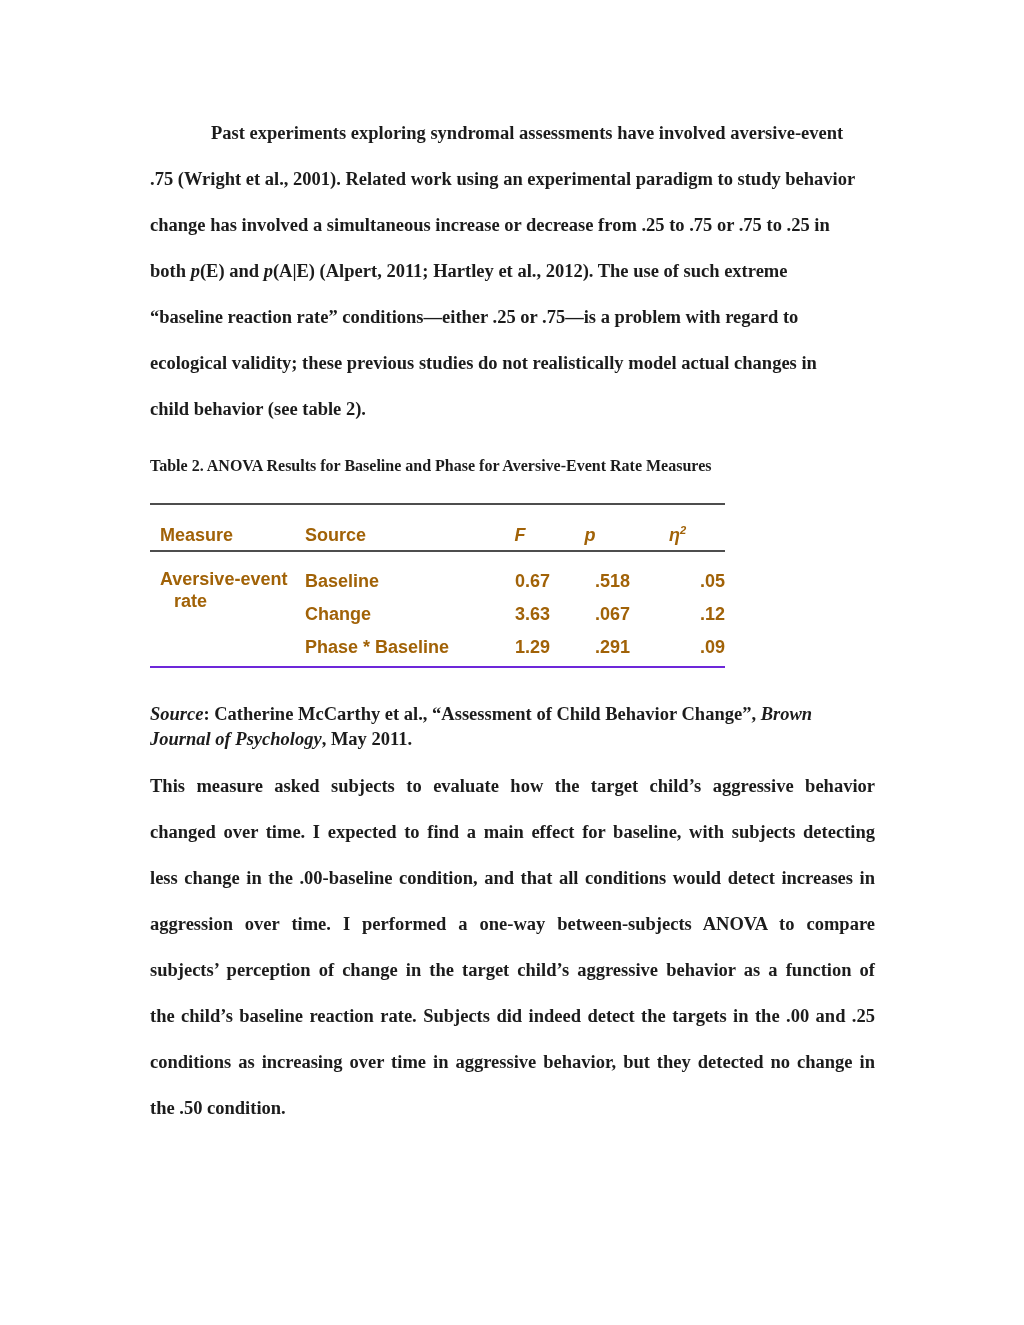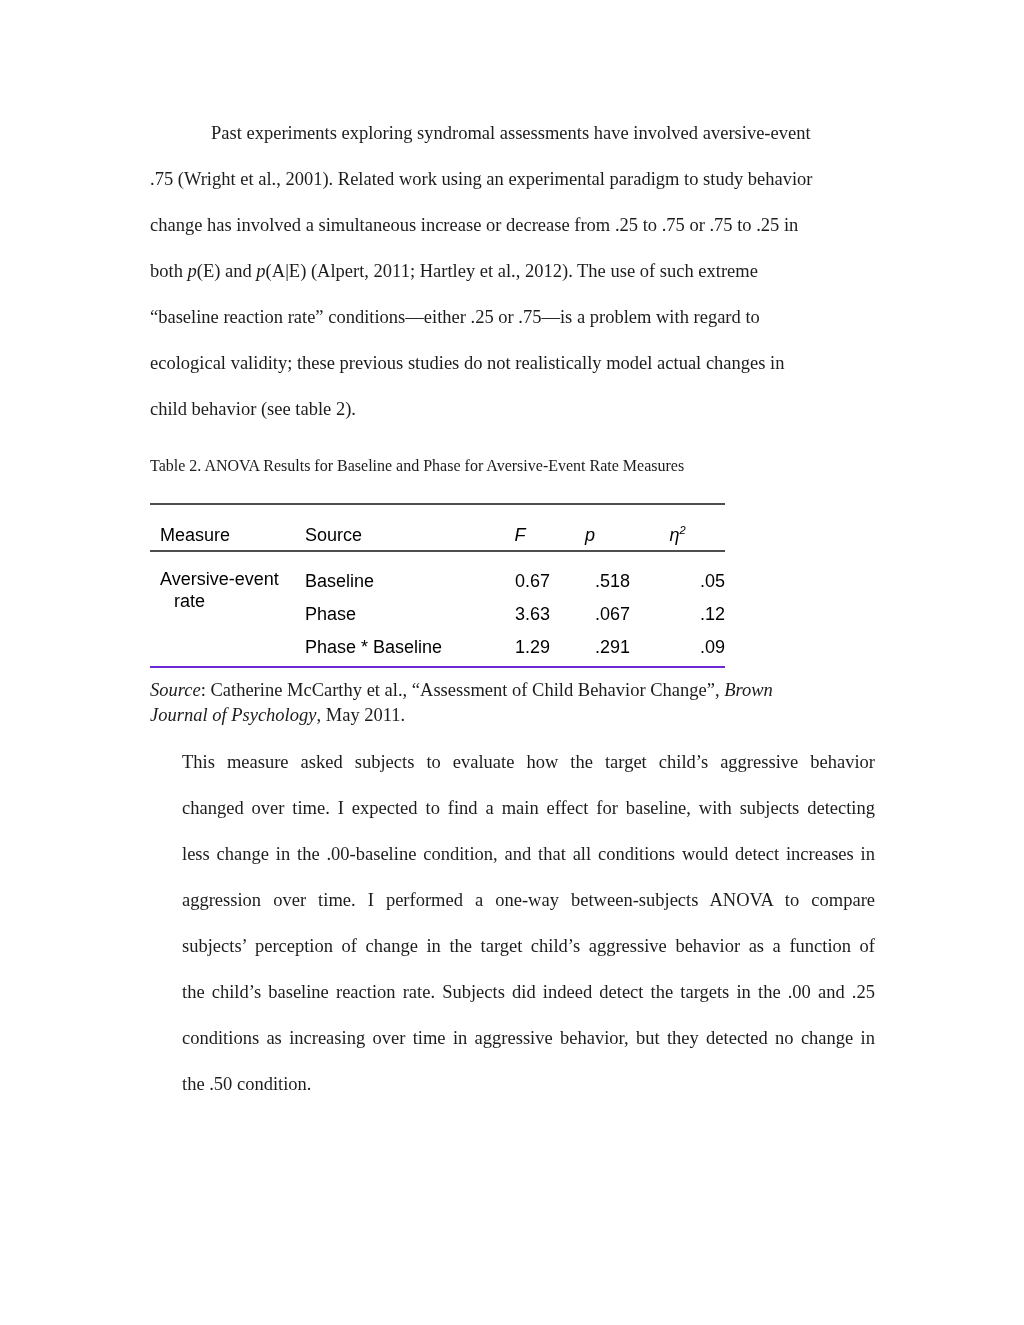--- a/index.html
+++ b/index.html
@@ -4,40 +4,41 @@
 <style>
   html,body{margin:0;padding:0;background:#ffffff;}
   .page{
     position:relative;
     width:1024px;height:1325px;
     box-sizing:border-box;
     padding:110px 149px 16px 150px;
     background:#ffffff;
     color:#1c1c1c;
     overflow:hidden;
+    font-weight:bold;
   }
   .i{font-style:italic;}
   sup{font-size:0.62em;line-height:0;}
   .line{white-space:nowrap;}
 
   
   .para{font-family:"Liberation Serif",serif;font-size:18.5px;line-height:46px;}
   .p1 .line:first-child{text-indent:61px;}
   .p2{margin-top:11px;}
-  .p2 .line{white-space:normal;text-align:justify;text-align-last:justify;margin-left:32px;}
+  .p2 .line{white-space:normal;text-align:justify;text-align-last:justify;}
   .p2 .line:last-child{text-align:justify;text-align-last:left;}
 
   
   .caption{font-family:"Liberation Serif",serif;font-size:16px;line-height:26px;margin-top:21px;}
 
   
   .anova{
     width:575px;margin-top:24px;
     font-family:"Liberation Sans",sans-serif;
-    font-size:18px;color:#000000;
+    font-size:18px;color:#a16207;
     border-top:2px solid #4e4e4e;
   }
   .thead{
     display:grid;grid-template-columns:150px 190px 60px 80px 95px;
     align-items:end;line-height:20px;
     padding:20px 0 5px;
     border-bottom:2px solid #4e4e4e;
   }
   .th-measure{padding-left:10px;}
   .th-source{padding-left:5px;}
@@ -50,21 +51,21 @@
   .measure-cell{padding-left:10px;padding-top:4px;line-height:22px;}
   .measure-cell .line:nth-child(2){padding-left:14px;}
   .trow{
     display:grid;grid-template-columns:190px 60px 80px 95px;
     height:33px;align-items:center;line-height:20px;
   }
   .trow .c0{padding-left:5px;}
   .trow .c1,.trow .c2,.trow .c3{text-align:right;}
 
   
-  .srcnote{font-family:"Liberation Serif",serif;font-size:18.5px;line-height:25px;margin-top:10px;}
+  .srcnote{font-family:"Liberation Serif",serif;font-size:18.5px;line-height:25px;margin-top:34px;}
 </style>
 </head>
 <body>
 
 <div class="page">
 
   <div class="para p1">
       <div class="line"><span>Past experiments exploring syndromal assessments have involved aversive-event</span></div>
       <div class="line"><span>.75 (Wright et al., 2001). Related work using an experimental paradigm to study behavior</span></div>
       <div class="line"><span>change has involved a simultaneous increase or decrease from .25 to .75 or .75 to .25 in</span></div>
@@ -90,21 +91,21 @@
           <div class="line"><span>rate</span></div>
         </div>
       <div class="rows">
           <div class="trow">
             <div class="cell c0">Baseline</div>
             <div class="cell c1">0.67</div>
             <div class="cell c2">.518</div>
             <div class="cell c3">.05</div>
           </div>
           <div class="trow">
-            <div class="cell c0">Phase</div>
+            <div class="cell c0">Change</div>
             <div class="cell c1">3.63</div>
             <div class="cell c2">.067</div>
             <div class="cell c3">.12</div>
           </div>
           <div class="trow">
             <div class="cell c0">Phase * Baseline</div>
             <div class="cell c1">1.29</div>
             <div class="cell c2">.291</div>
             <div class="cell c3">.09</div>
           </div>

